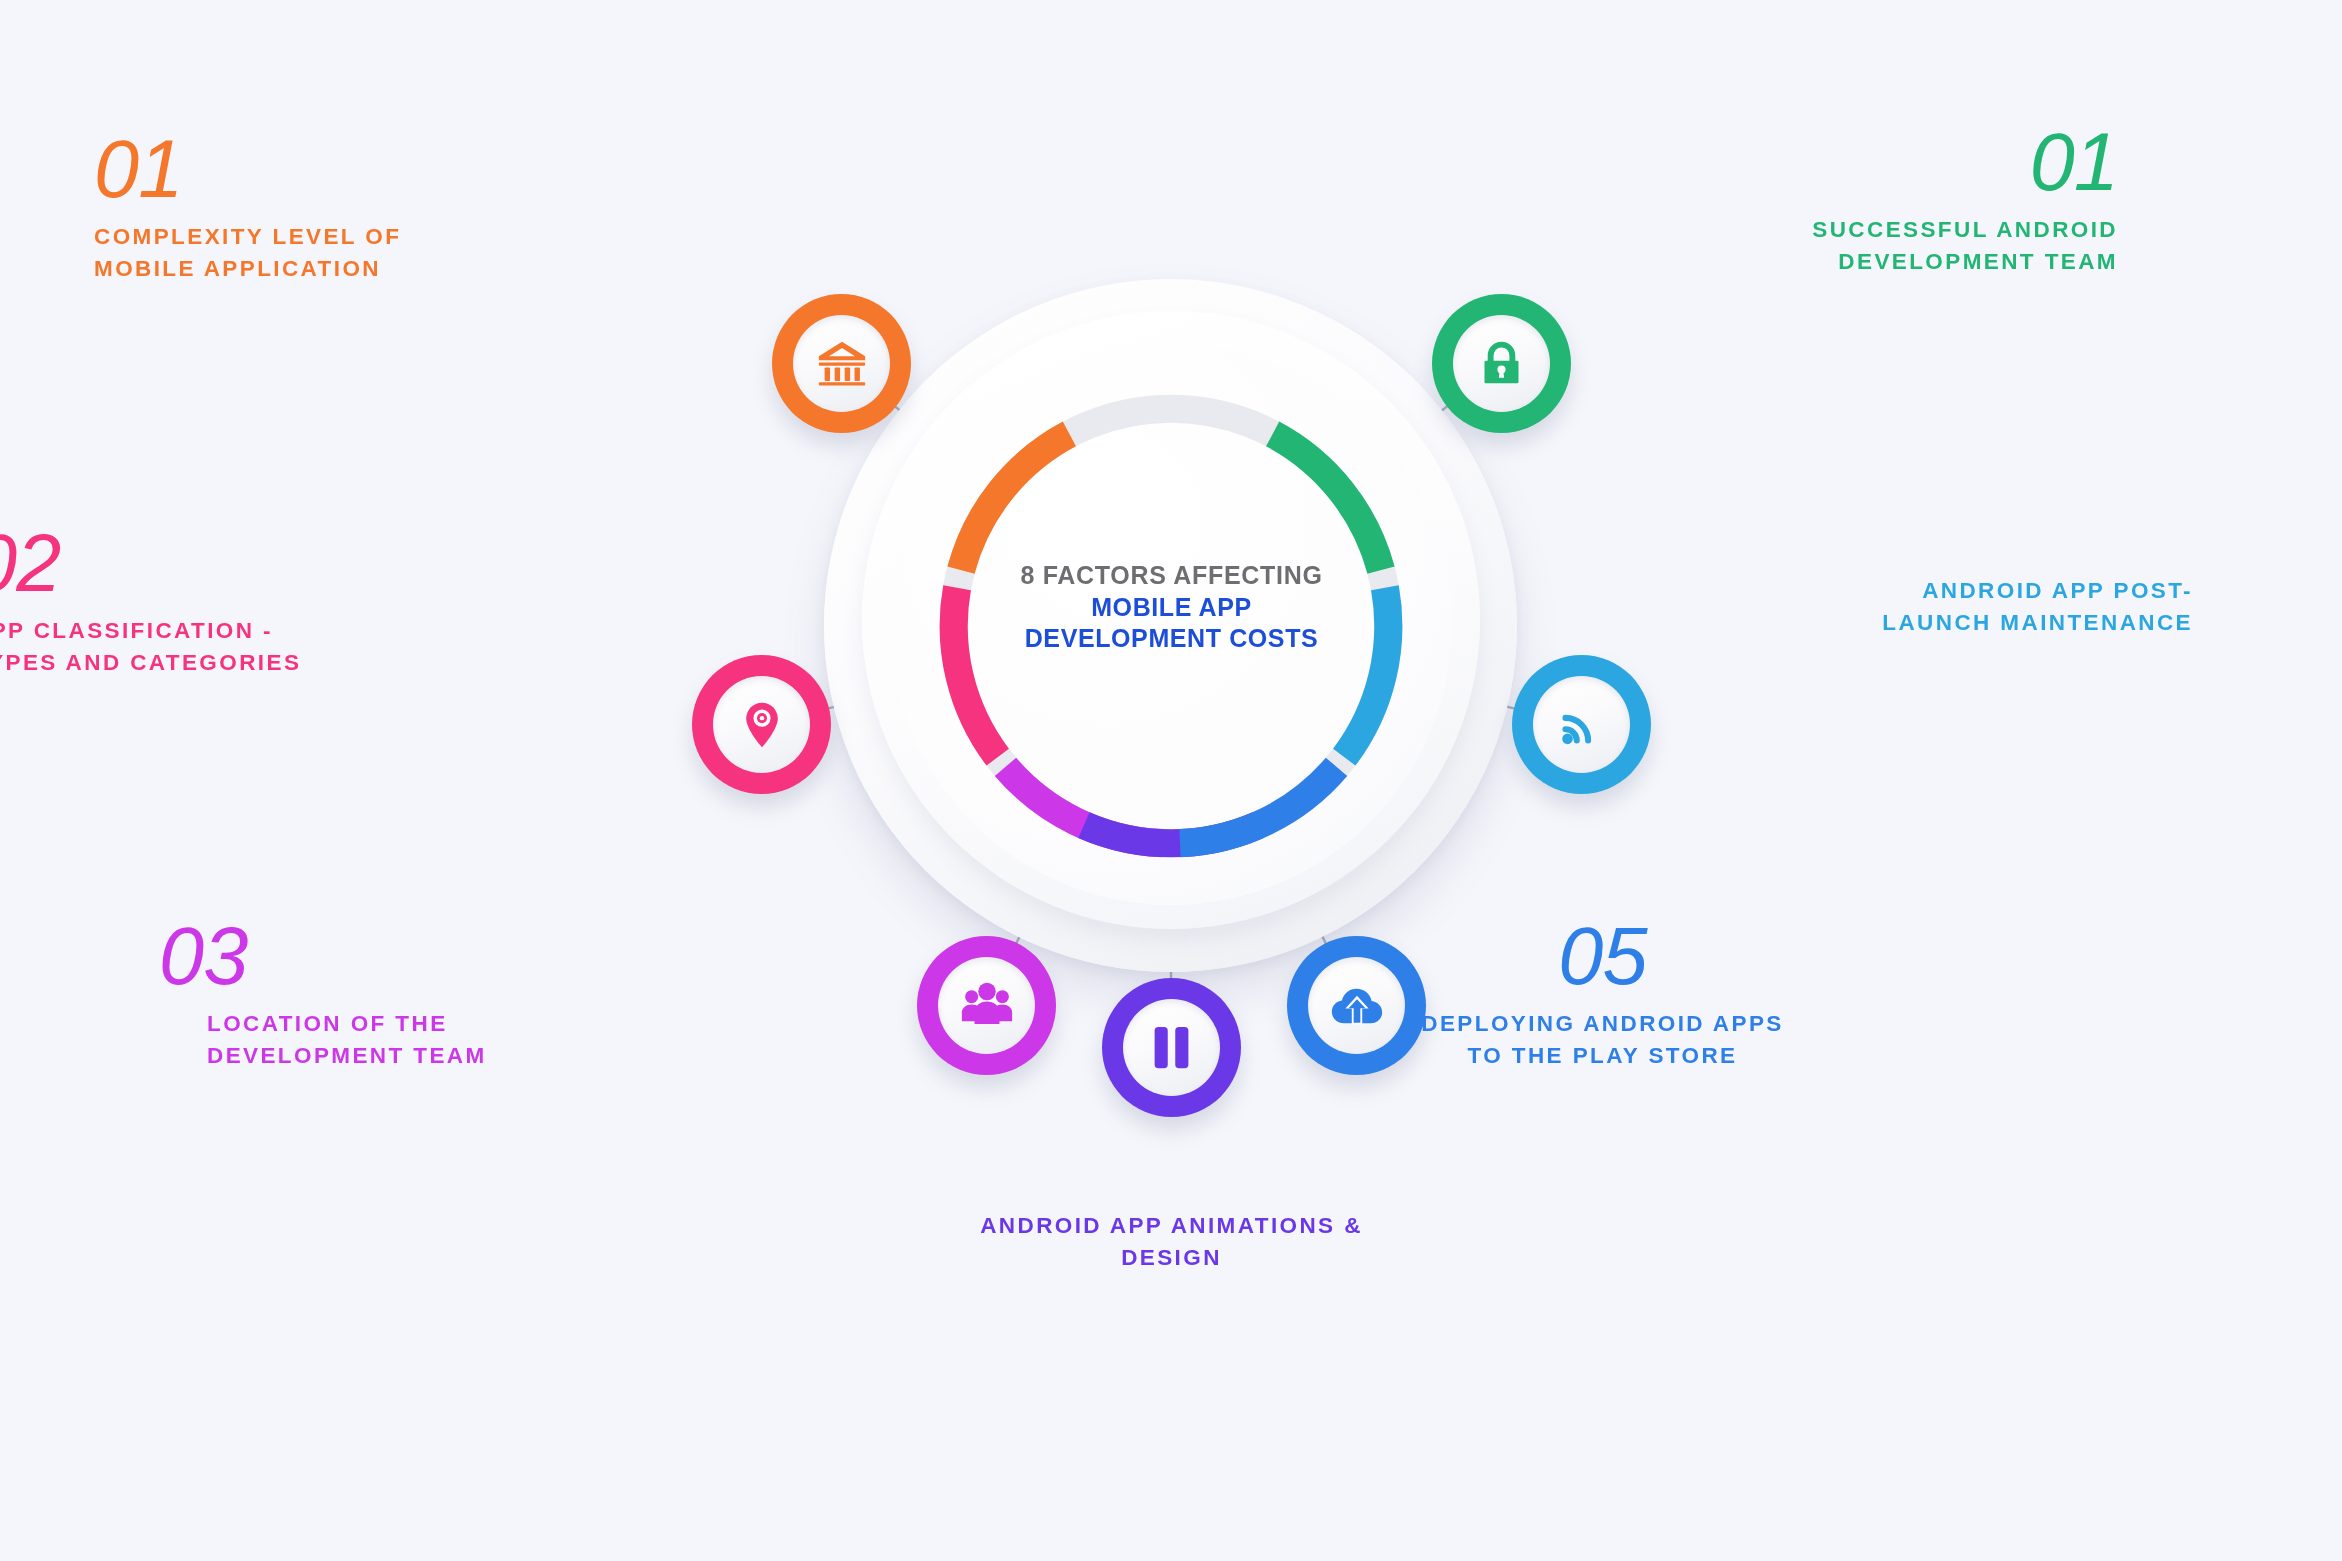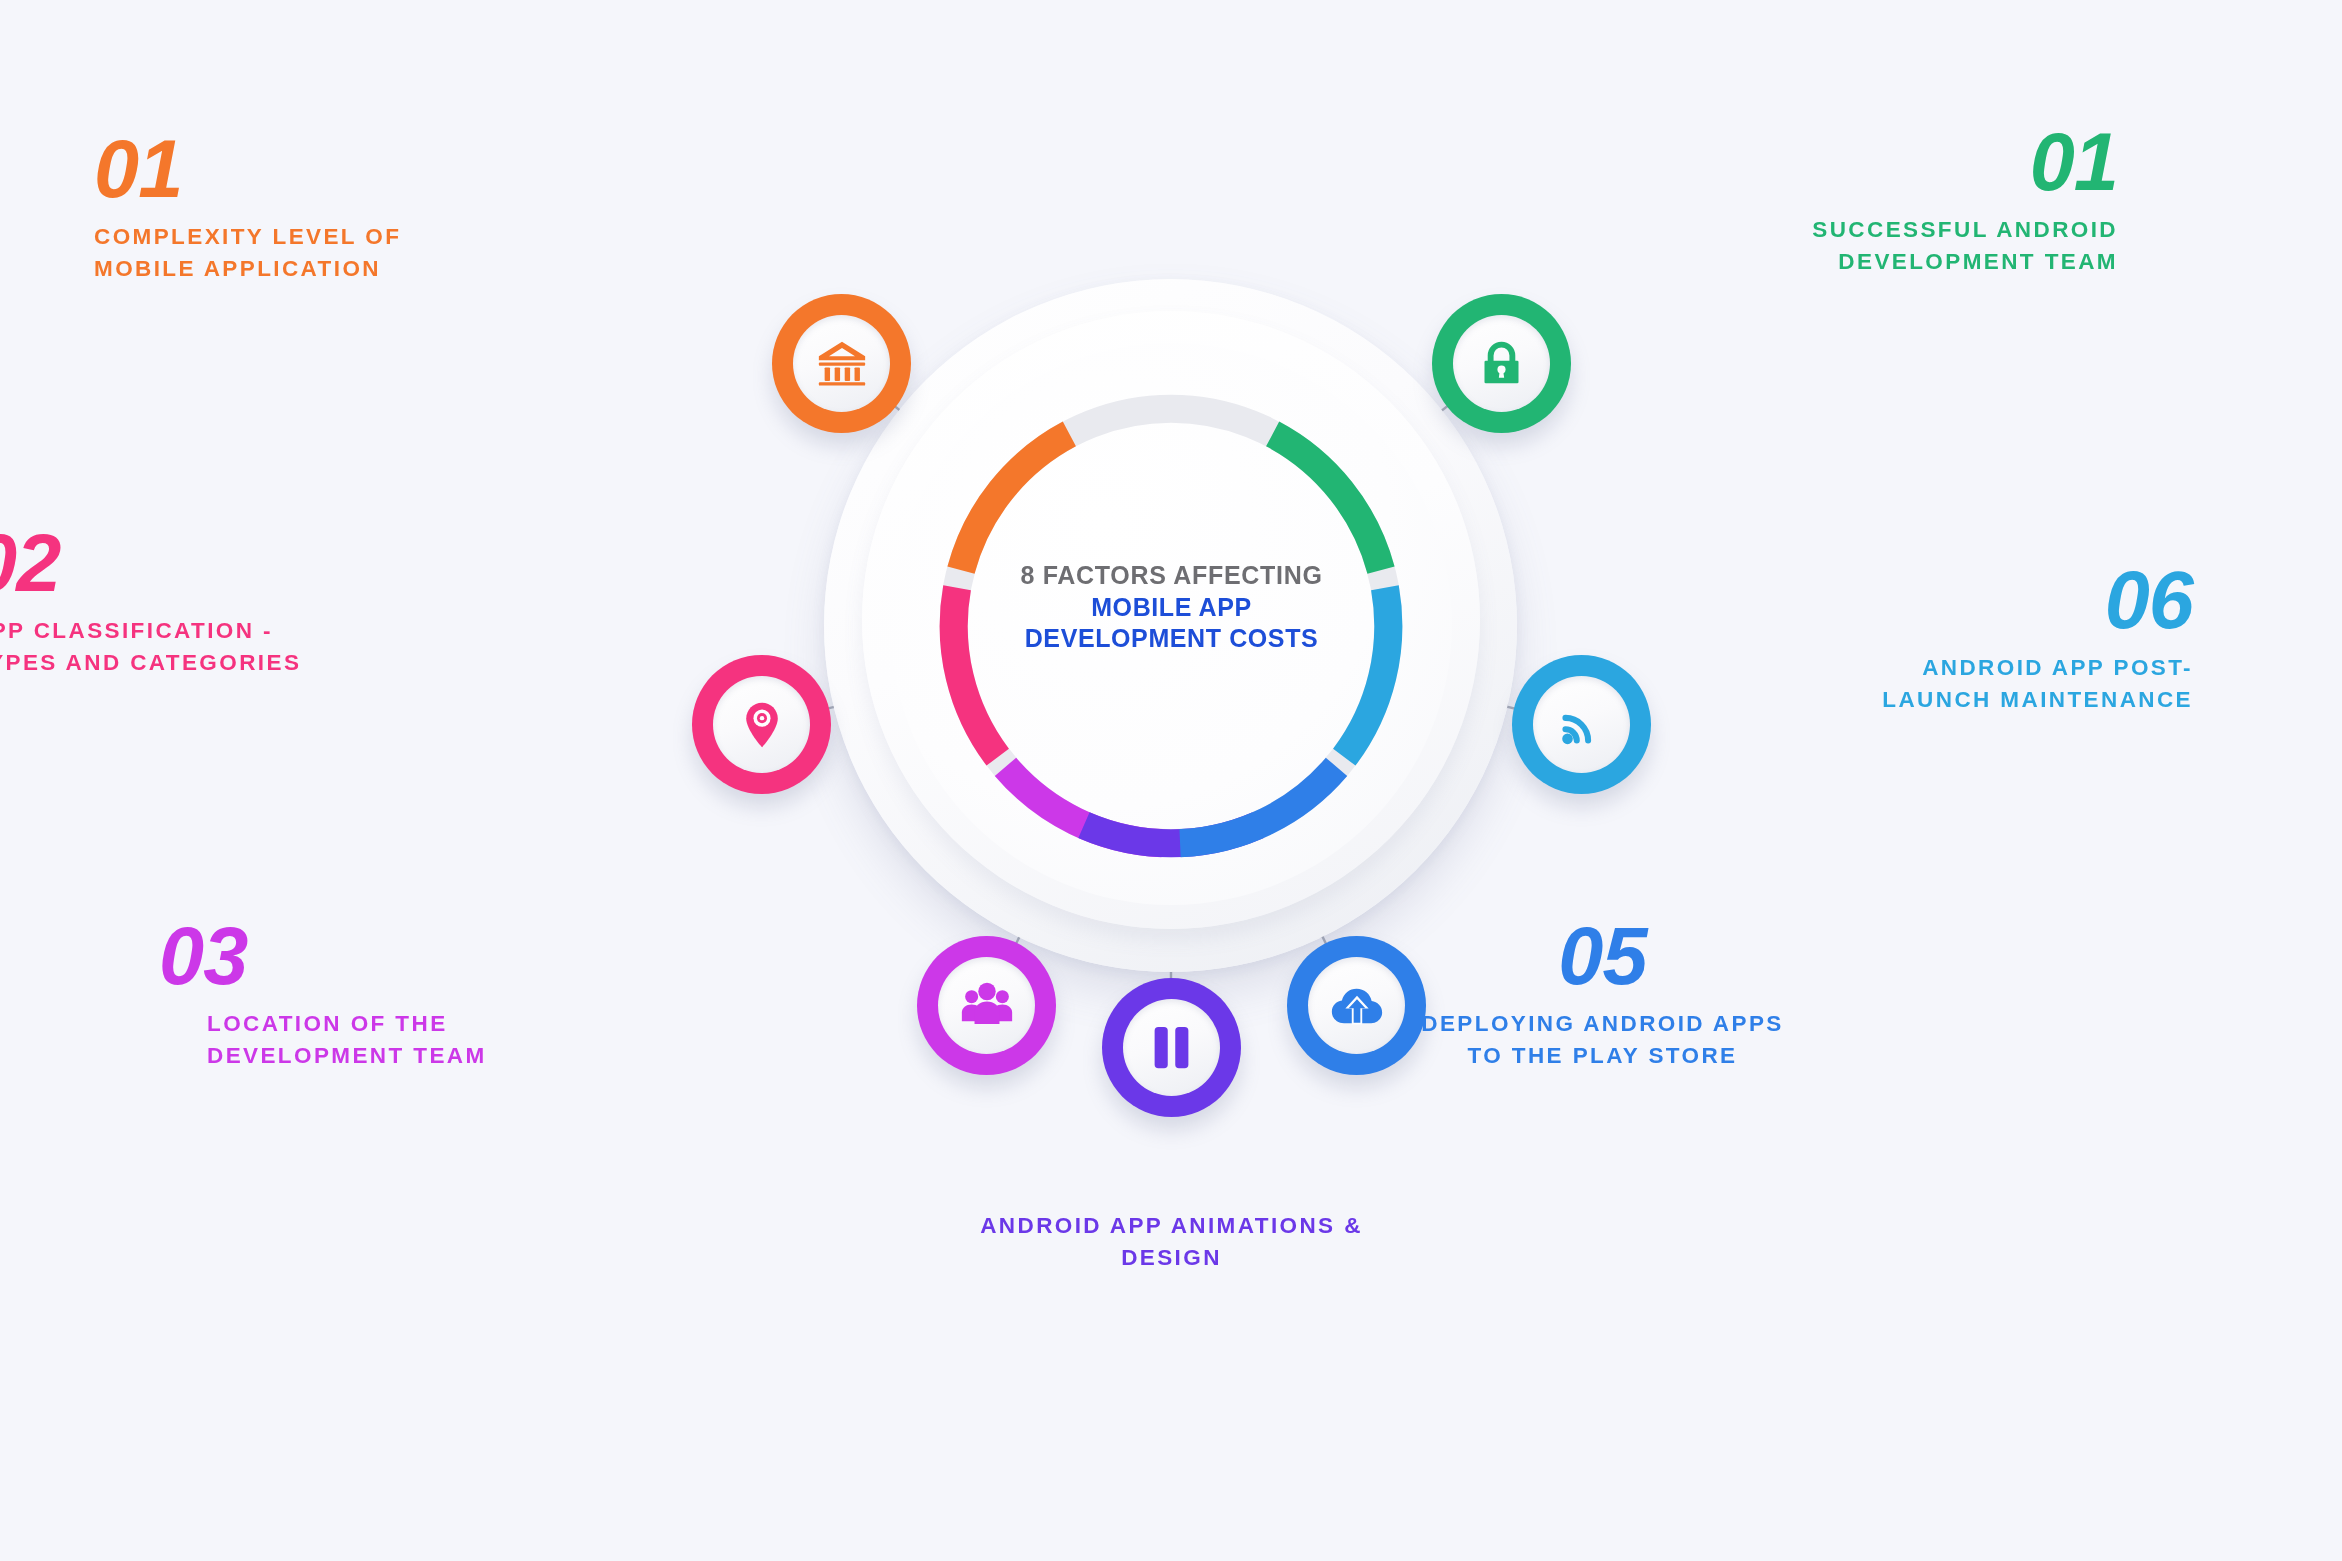--- a/index.html
+++ b/index.html
@@ -116,21 +116,21 @@
   
   .label {
     position: absolute;
     width: 525px;
   }
   .label.right { text-align: left; }
   .label.left  { text-align: right; }
   .label.center { text-align: center; }
   .num {
     font-size: 81px;
-    font-weight: 700;
+    font-weight: 400;
     font-style: italic;
     line-height: 0.95;
     letter-spacing: -0.9px;
   }
   .title {
     font-size: 22.5px;
     font-weight: 700;
     letter-spacing: 2.4px;
     line-height: 1.42;
     margin-top: 13px;
@@ -296,21 +296,20 @@
         </div>
       </div>
       <div class="label center" style="left: 1340px; top: 918px;">
         <div class="num" style="color: rgb(47, 127, 232);">05</div>
         <div class="title" style="color: rgb(47, 127, 232);">
           <div>DEPLOYING ANDROID APPS</div>
           <div>TO THE PLAY STORE</div>
         </div>
       </div>
       <div class="label left" style="left: 1668px; top: 562px;">
-        <div class="num" style="color: rgb(43, 166, 224);">06</div>
         <div class="title" style="color: rgb(43, 166, 224);">
           <div>ANDROID APP POST-</div>
           <div>LAUNCH MAINTENANCE</div>
         </div>
       </div>
       <div class="label left" style="left: 1593px; top: 124px;">
         <div class="num" style="color: rgb(34, 181, 115);">01</div>
         <div class="title" style="color: rgb(34, 181, 115);">
           <div>SUCCESSFUL ANDROID</div>
           <div>DEVELOPMENT TEAM</div>

